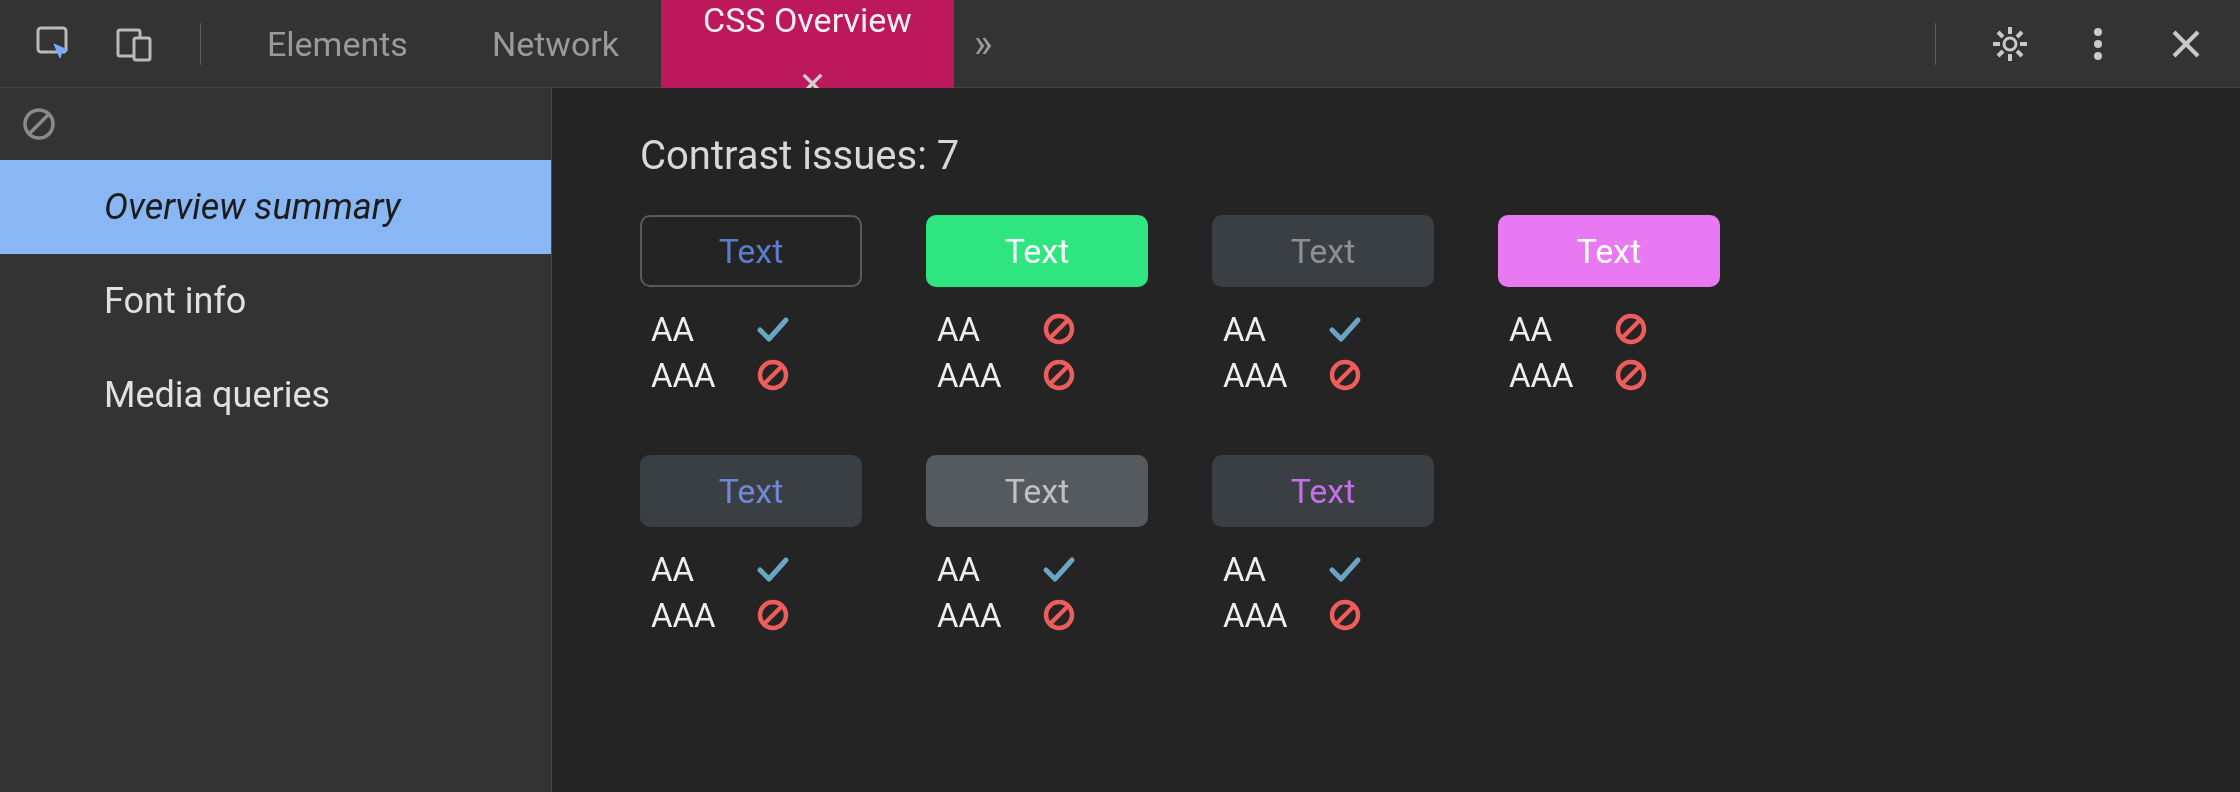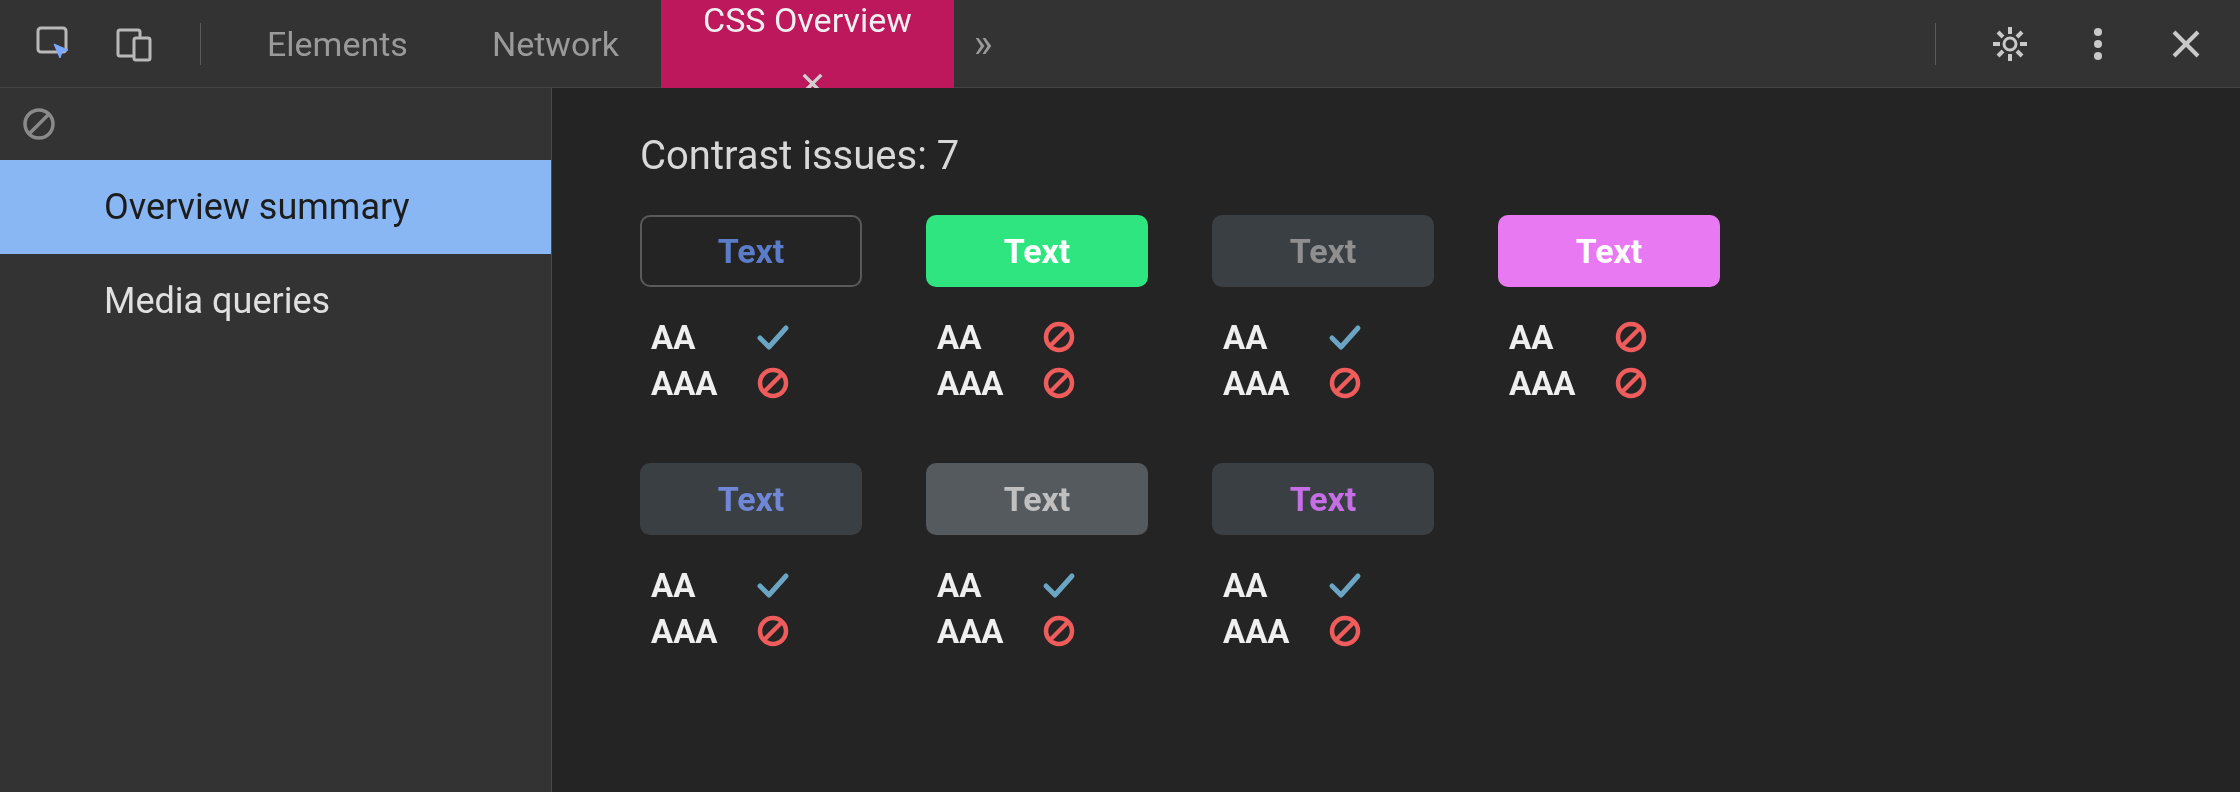--- a/index.html
+++ b/index.html
@@ -110,20 +110,21 @@
     display: flex;
     align-items: center;
     padding-left: 104px;
     font-size: 36px;
     color: #e0e0e0;
     cursor: pointer;
   }
   .sidebar-item.selected {
     background: #89b7f3;
     color: #1c1c1c;
+    font-style: italic;
   }
 
   
   .main {
     flex: 1;
     padding: 44px 88px;
     background: #242424;
   }
   .section-title {
     font-size: 40px;
@@ -132,22 +133,21 @@
   }
 
   .swatch-row {
     display: flex;
     gap: 64px;
     margin-bottom: 60px;
   }
   .swatch-block {
     display: flex;
     flex-direction: column;
-    gap: 20px;
-    font-weight: bold;
+    gap: 12px;
   }
   .swatch {
     width: 222px;
     height: 72px;
     border-radius: 10px;
     display: flex;
     align-items: center;
     justify-content: center;
     font-size: 34px;
     border: 2px solid transparent;
@@ -258,20 +258,23 @@
           <circle cx="19" cy="19" r="14" fill="none" stroke="#8a8a8a" stroke-width="3.5"></circle>
           <line x1="9" y1="29" x2="29" y2="9" stroke="#8a8a8a" stroke-width="3.5"></line>
         </svg>
       </div>
     </div>
 
     <div class="sidebar-item selected">
       <span>Overview summary</span>
     </div>
     <div class="sidebar-item">
+      <span>Font info</span>
+    </div>
+    <div class="sidebar-item">
       <span>Media queries</span>
     </div>
   </div>
 
   <div class="main">
     <div class="section-title">Contrast issues: 7</div>
 
     <div id="swatch-container">
         <div class="swatch-row">
           <div class="swatch-block">

